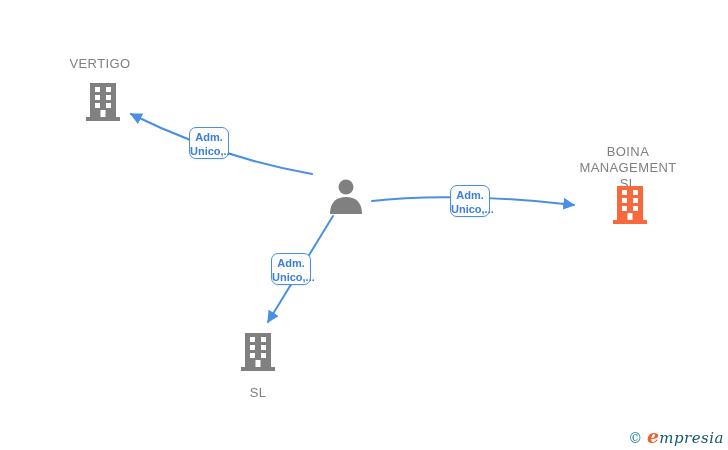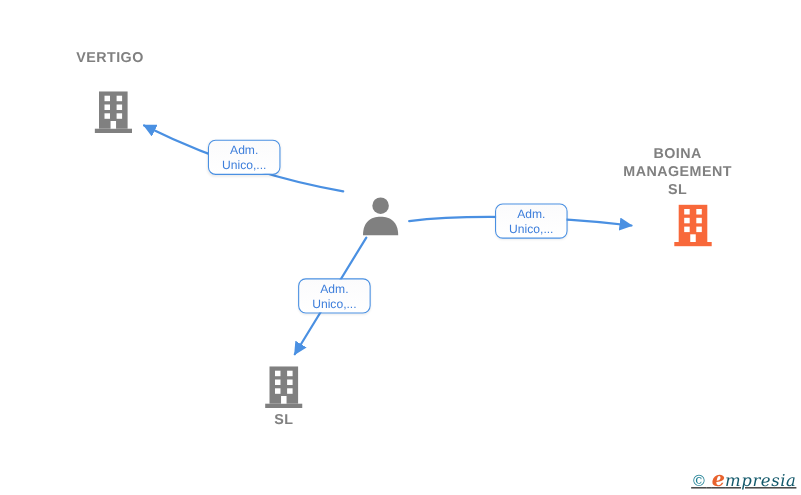--- a/index.html
+++ b/index.html
@@ -19,47 +19,49 @@
   }
   .edge {
     fill: none;
     stroke: #4a90e2;
     stroke-width: 2;
     stroke-linecap: round;
   }
   .edge-label {
     position: absolute;
     z-index: 2;
-    width: 66px;
+    width: 40px;
     height: 32px;
     box-sizing: border-box;
     border: 1.5px solid #4a90e2;
     border-radius: 7px;
     background: linear-gradient(#fbfbfc, #ffffff);
     box-shadow: 0 1px 2px rgba(0,0,0,0.07);
     color: #3d7edb;
     font-size: 11px;
     line-height: 14px;
     text-align: center;
     padding-top: 2px;
     cursor: pointer;
+    font-weight: bold;
   }
   .node-label {
     position: absolute;
     z-index: 3;
     width: 120px;
     text-align: center;
     color: #808080;
     cursor: pointer;
   }
   .company-label {
-    font-weight: bold;
+    font-weight: normal;
     font-size: 13px;
     line-height: 16px;
     letter-spacing: 0.4px;
+    margin-top: 12px;
   }
   .person-label {
     font-size: 13px;
     line-height: 15px;
     letter-spacing: 0.3px;
   }
   .node-icon {
     position: absolute;
     z-index: 3;
     cursor: pointer;
@@ -68,21 +70,20 @@
   .orange-node { color: #f8683a; }
   .watermark {
     position: absolute;
     right: 4px;
     bottom: 3px;
     z-index: 4;
     font-family: "DejaVu Serif", serif;
     font-style: italic;
     font-size: 15px;
     white-space: nowrap;
-    text-decoration: underline;
   }
   .wm-symbol { color: #1d7f93; font-style: normal; font-size: 14px; }
   .wm-initial { color: #e8622d; font-size: 19px; font-weight: bold; }
   .wm-rest { color: #14596b; letter-spacing: 0.5px; }
 </style>
 </head>
 <body>
 
 <div class="canvas">
 
@@ -129,21 +130,21 @@
     </svg>
   </div>
 
   <div class="node-icon gray-node" style="left:328px; top:179px;">
     <svg width="36" height="35" viewBox="0 0 36 35" fill="currentColor">
       <circle cx="18" cy="8" r="7.5"></circle>
       <path d="M2,35 C2,22.5 9,18 18,18 C27,18 34,22.5 34,35 Z"></path>
     </svg>
   </div>
 
-  <div class="node-label company-label" style="left:556px; top:132px;">
+  <div class="node-label company-label" style="left:568px; top:132px;">
     <div>BOINA</div>
     <div>MANAGEMENT</div>
     <div>SL</div>
   </div>
   <div class="node-icon orange-node" style="left:612px; top:186px;">
     <svg width="36" height="38" viewBox="0 0 34 38" fill="currentColor">
       <rect x="4" y="0" width="26" height="34"></rect>
       <rect x="0" y="34" width="34" height="4"></rect>
       <g fill="#ffffff">
         <rect x="9" y="4" width="5" height="5"></rect>

